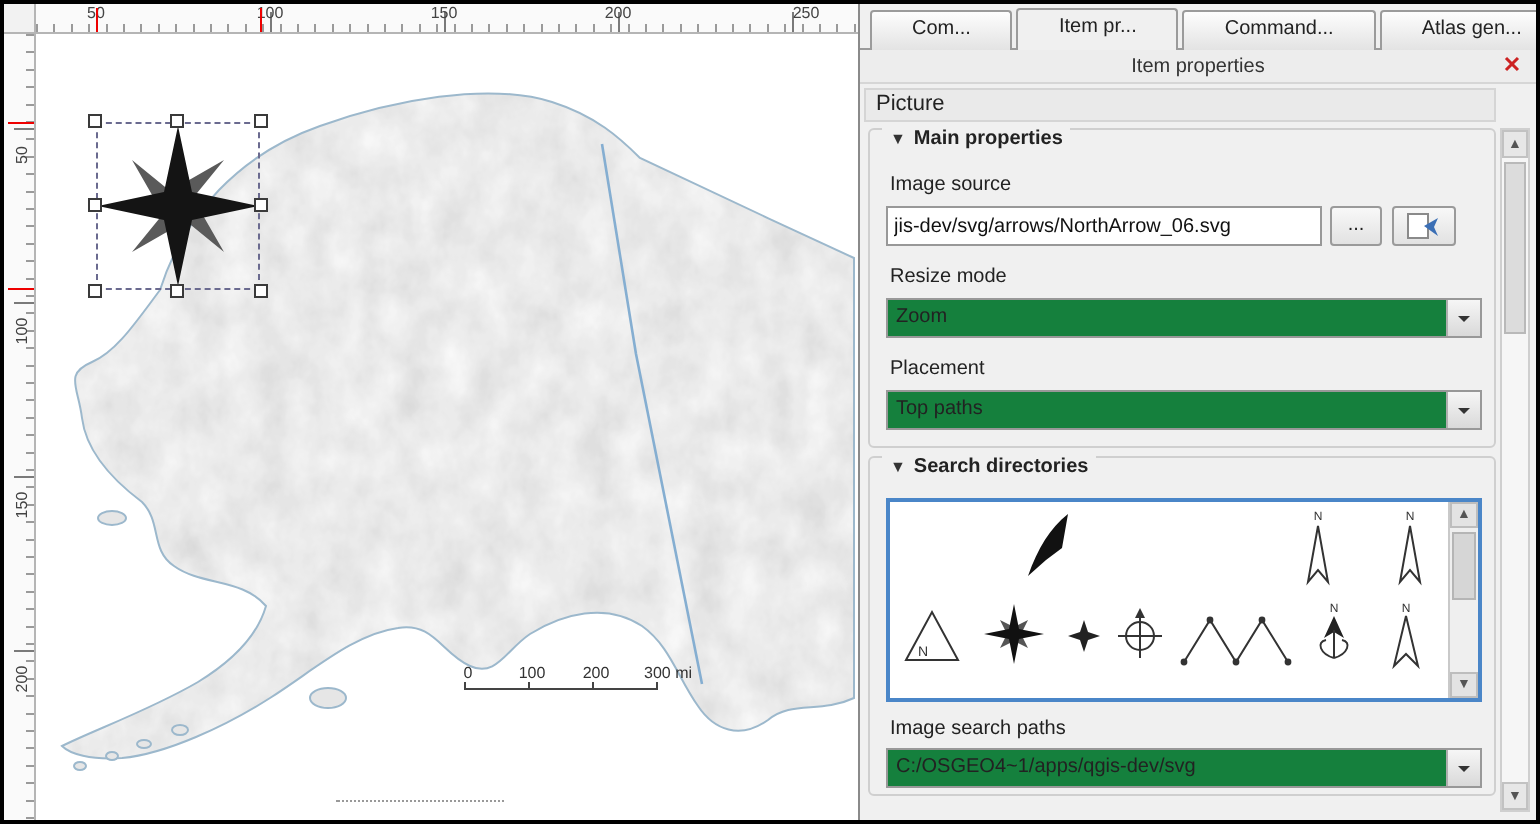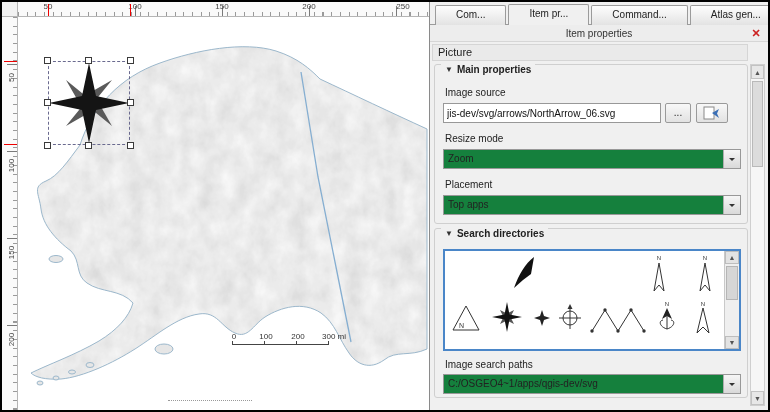--- a/index.html
+++ b/index.html
@@ -211,21 +211,21 @@
           <polygon points="9,7 16,3 14,7.5 16,12" fill="#3b6fb5"></polygon>
         </svg>
       </div>
       <div class="lbl" style="left:10px; top:68px">Resize mode</div>
       <div class="combo" style="left:8px; top:84px; width:298px">
         <span>Zoom</span>
         <span class="dd"></span>
       </div>
       <div class="lbl" style="left:10px; top:114px">Placement</div>
       <div class="combo" style="left:8px; top:130px; width:298px">
-        <span>Top apps</span>
+        <span>Top paths</span>
         <span class="dd"></span>
       </div>
     </div>
 
     <div class="group g2">
       <div class="group-h">
         <span class="tri">▼</span>
         <span>Search directories</span>
       </div>
 

